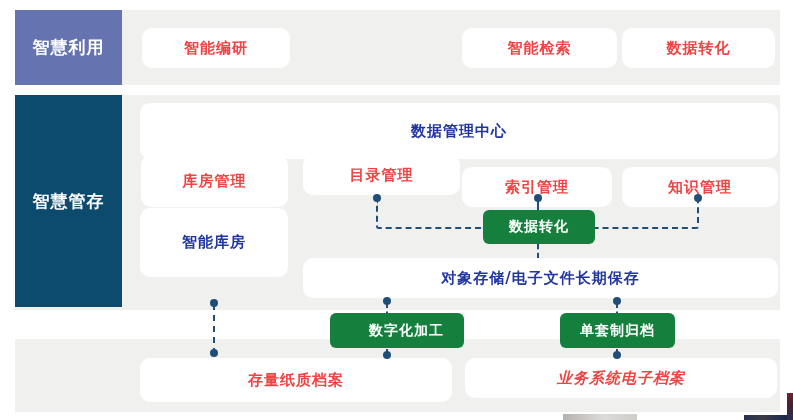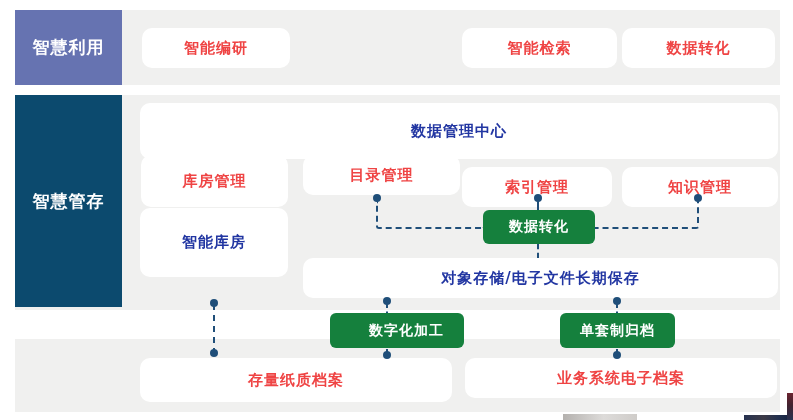--- a/index.html
+++ b/index.html
@@ -60,21 +60,21 @@
   <div class="dot" style="left:373px;top:194px;"></div>
   <div class="dot" style="left:534px;top:194px;"></div>
   <div class="dot" style="left:694px;top:194px;"></div>
   <div class="elbow left" style="left:376px;top:201px;width:107px;height:26px;"></div>
   <div class="vline" style="left:537px;top:201px;height:10px;"></div>
   <div class="elbow right" style="left:595px;top:201px;width:102px;height:26px;"></div>
   <div class="vline" style="left:537px;top:244px;height:14px;"></div>
 
   <div class="band" style="left:15px;top:339px;width:765px;height:73px;"></div>
   <div class="wbox" style="left:140px;top:358px;width:312px;height:44px;">存量纸质档案</div>
-  <div class="wbox" style="left:465px;top:358px;width:312px;height:40px;">业务系统电子档案</div>
+  <div class="wbox" style="left:465px;top:358px;width:312px;height:40px;font-style:italic;">业务系统电子档案</div>
 
   <div class="vline" style="left:213px;top:304px;height:50px;"></div>
   <div class="dot" style="left:210px;top:299px;"></div>
   <div class="dot" style="left:210px;top:349px;"></div>
   <div class="vline" style="left:386px;top:302px;height:53px;"></div>
   <div class="dot" style="left:383px;top:297px;"></div>
   <div class="dot" style="left:383px;top:351px;"></div>
   <div class="vline" style="left:616px;top:302px;height:53px;"></div>
   <div class="dot" style="left:613px;top:297px;"></div>
   <div class="dot" style="left:613px;top:351px;"></div>

